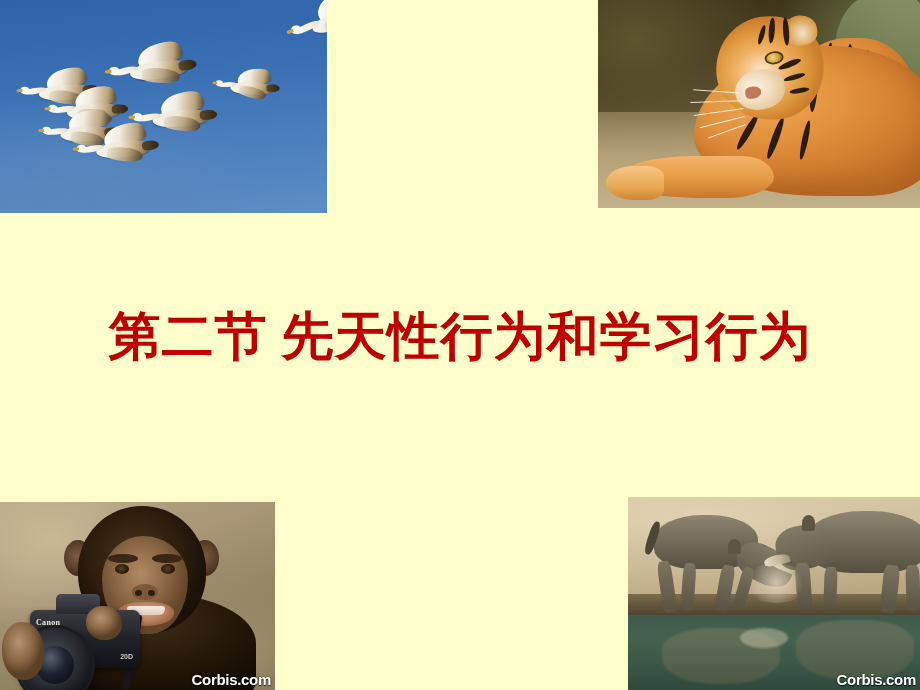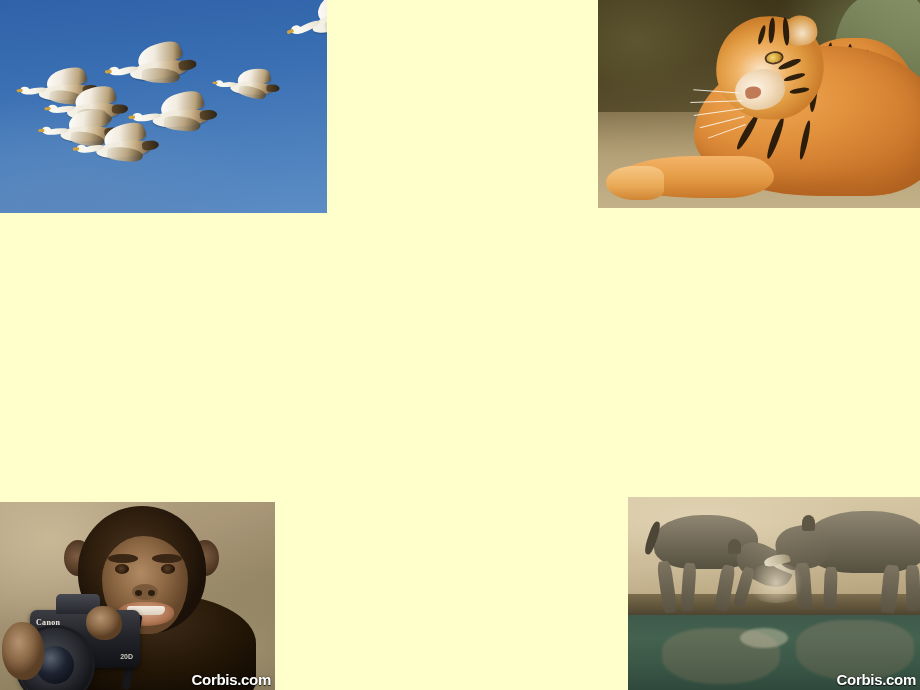--- a/index.html
+++ b/index.html
@@ -565,20 +565,21 @@
         </div>
         <div class="whisker" style="left:-26px; top:72px; width:46px; transform:rotate(12deg);"></div>
         <div class="whisker" style="left:-30px; top:80px; width:52px; transform:rotate(6deg);"></div>
         <div class="whisker" style="left:-28px; top:88px; width:50px; transform:rotate(0deg);"></div>
         <div class="whisker" style="left:-24px; top:96px; width:46px; transform:rotate(-6deg);"></div>
         <div class="whisker" style="left:-18px; top:104px; width:40px; transform:rotate(-12deg);"></div>
       </div>
     </div>
   </div>
 
+  <div id="slide-title">第二节 先天性行为和学习行为</div>
 
   <div class="photo" id="photo-chimp">
     <div class="scene">
       <div class="ch-body"></div>
       <div class="ch-ear l"></div>
       <div class="ch-ear r"></div>
       <div class="ch-head"></div>
       <div class="ch-face">
         <div class="ch-brow l"></div>
         <div class="ch-brow r"></div>

